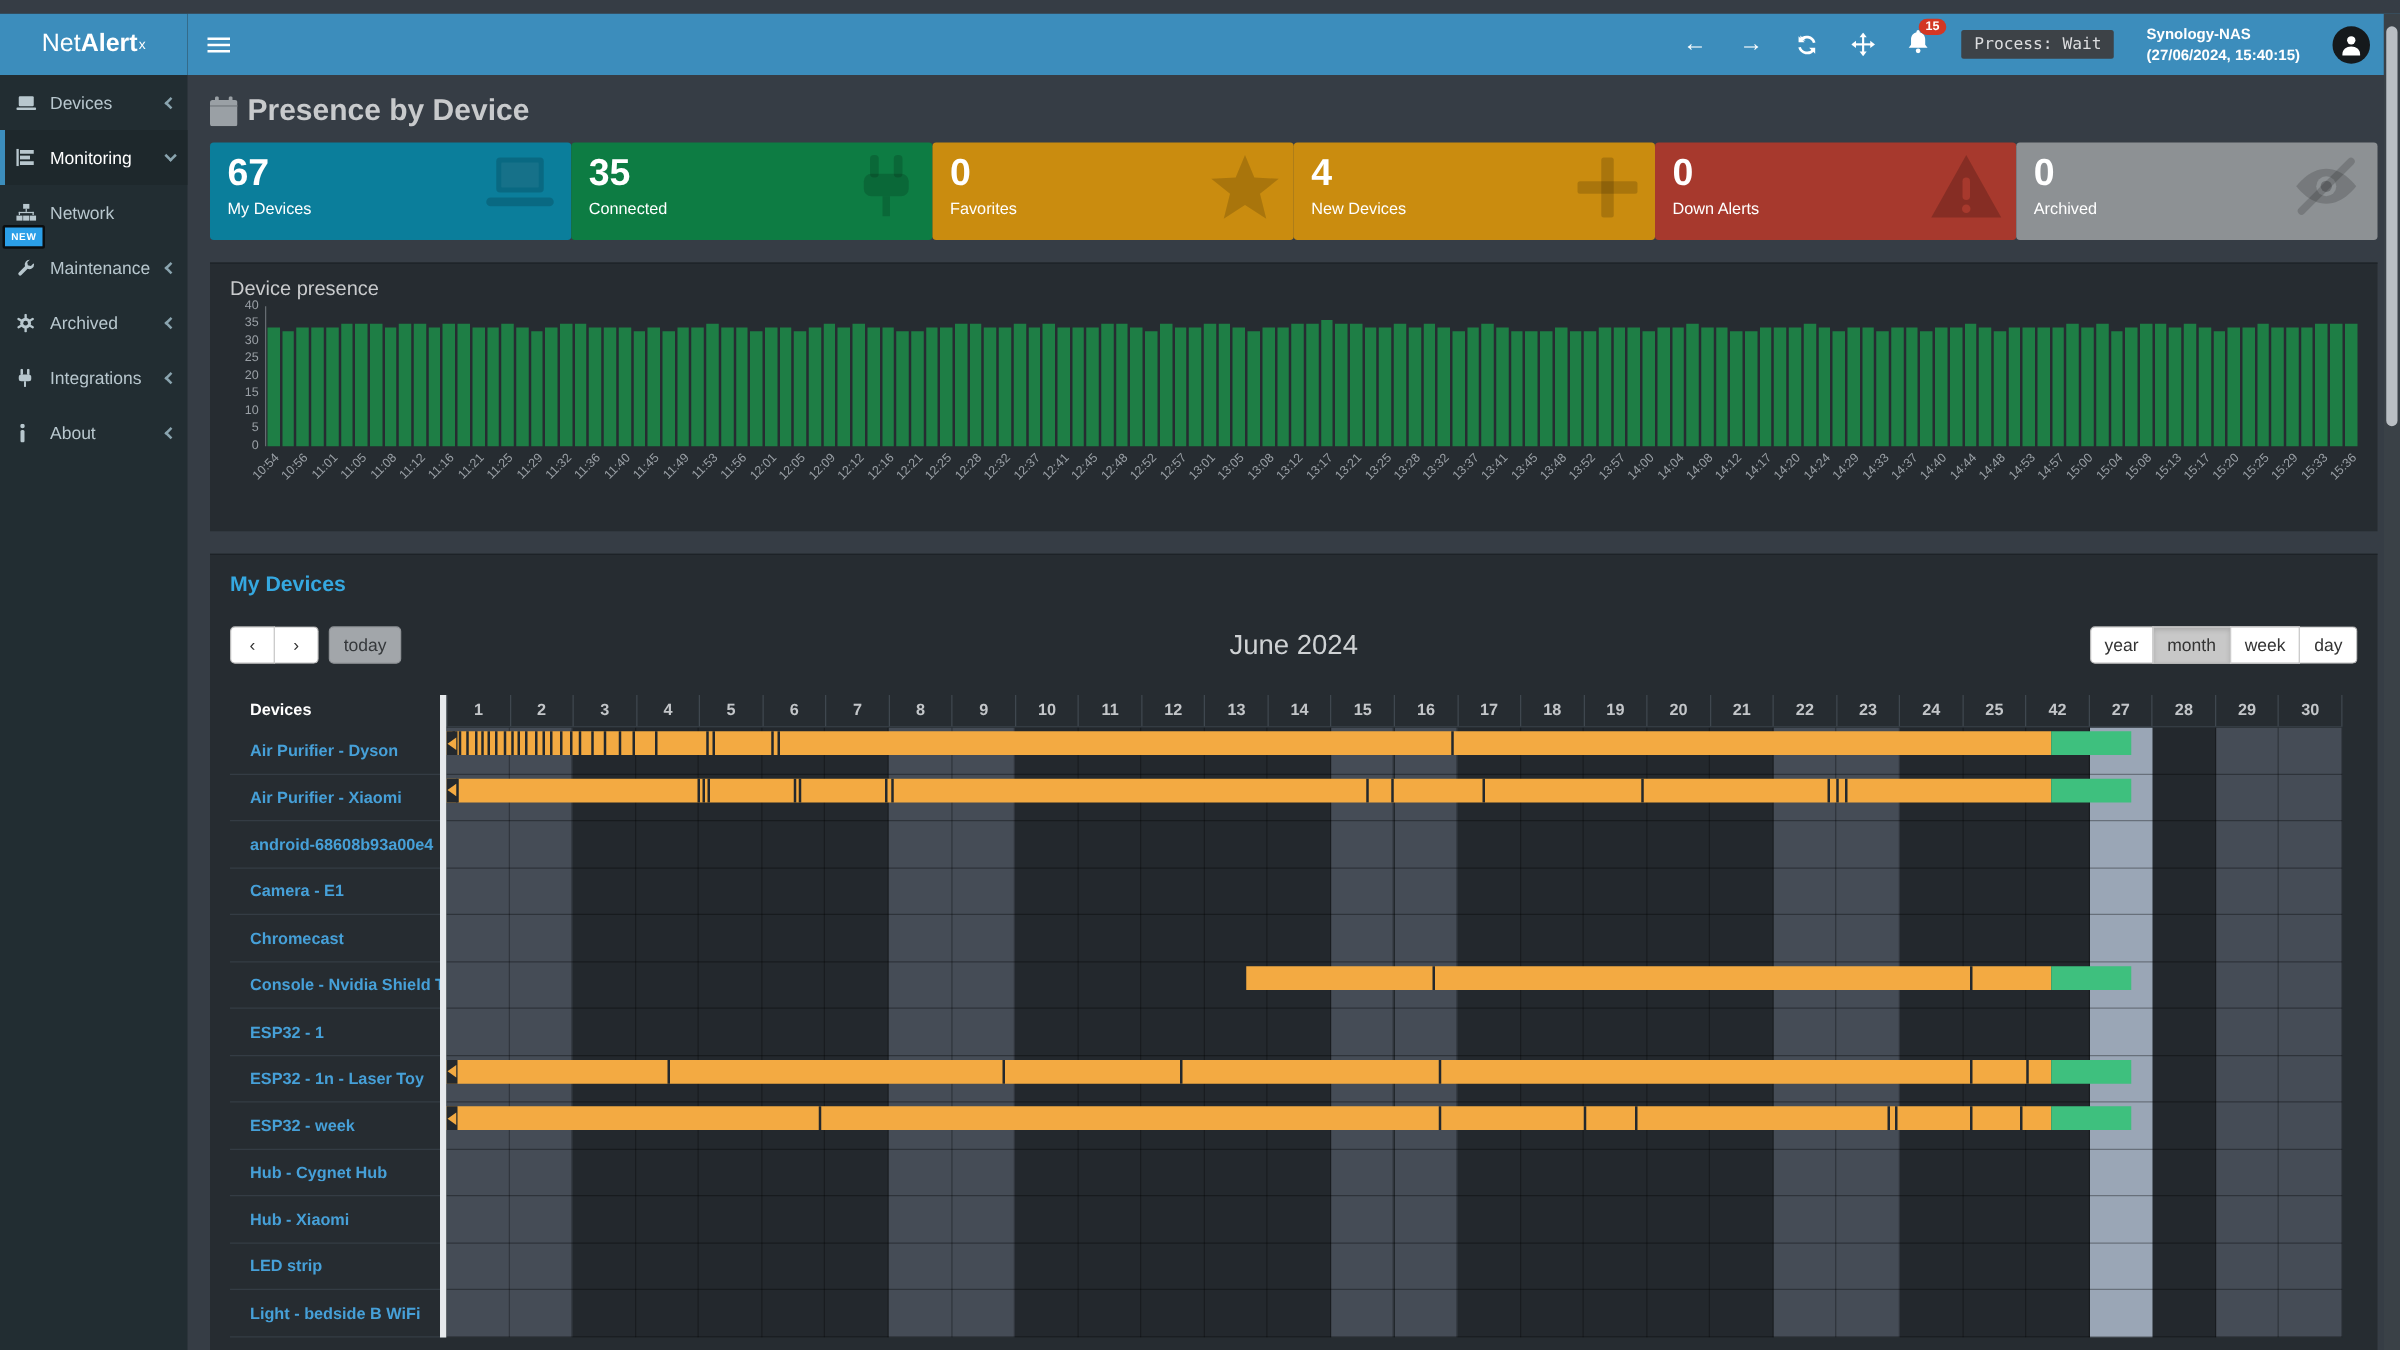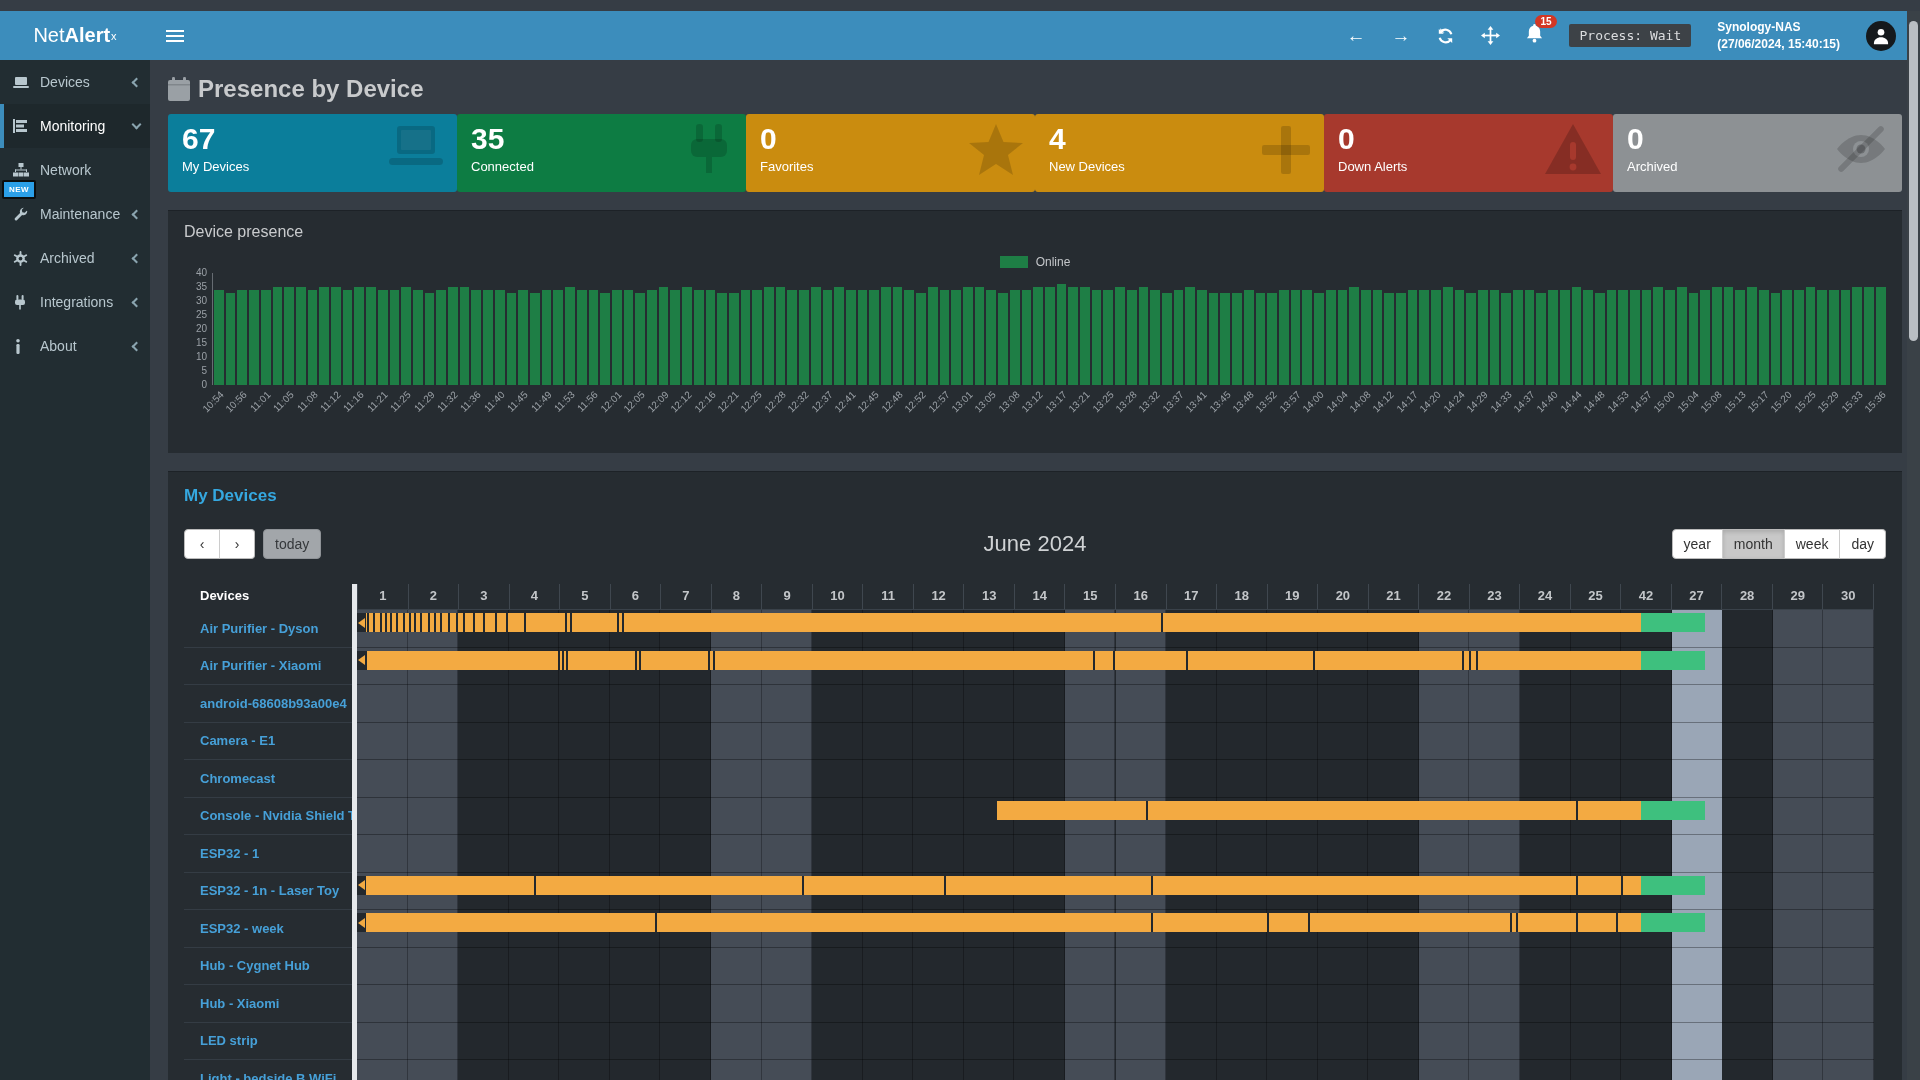--- a/index.html
+++ b/index.html
@@ -344,24 +344,20 @@
                 <path d="M31 13 C45 13 55 27 55 27 C55 27 45 41 31 41 C17 41 7 27 7 27 C7 27 17 13 31 13 Z"></path>
                 <circle cx="31" cy="27" r="8" fill="#8d9194"></circle>
                 <circle cx="31" cy="27" r="4.5" fill="rgba(0,0,0,0.25)"></circle>
                 <rect x="28" y="-4" width="6" height="62" rx="3" transform="rotate(45 31 27)"></rect>
               </svg></span>
         </div>
       </div>
 
       <div class="panel">
         <div class="panel-title">Device presence</div>
-        <div class="legend">
-          <span class="legend-swatch" id="legend-swatch" style="background: rgb(30, 126, 69);"></span>
-          <span class="legend-label">Online</span>
-        </div>
         <div class="chart-wrap">
           <div class="chart-yaxis" id="chart-yaxis">
               <div class="ytick" style="bottom: -5px;">0</div>
               <div class="ytick" style="bottom: 9px;">5</div>
               <div class="ytick" style="bottom: 23px;">10</div>
               <div class="ytick" style="bottom: 37px;">15</div>
               <div class="ytick" style="bottom: 51px;">20</div>
               <div class="ytick" style="bottom: 65px;">25</div>
               <div class="ytick" style="bottom: 79px;">30</div>
               <div class="ytick" style="bottom: 93px;">35</div>

